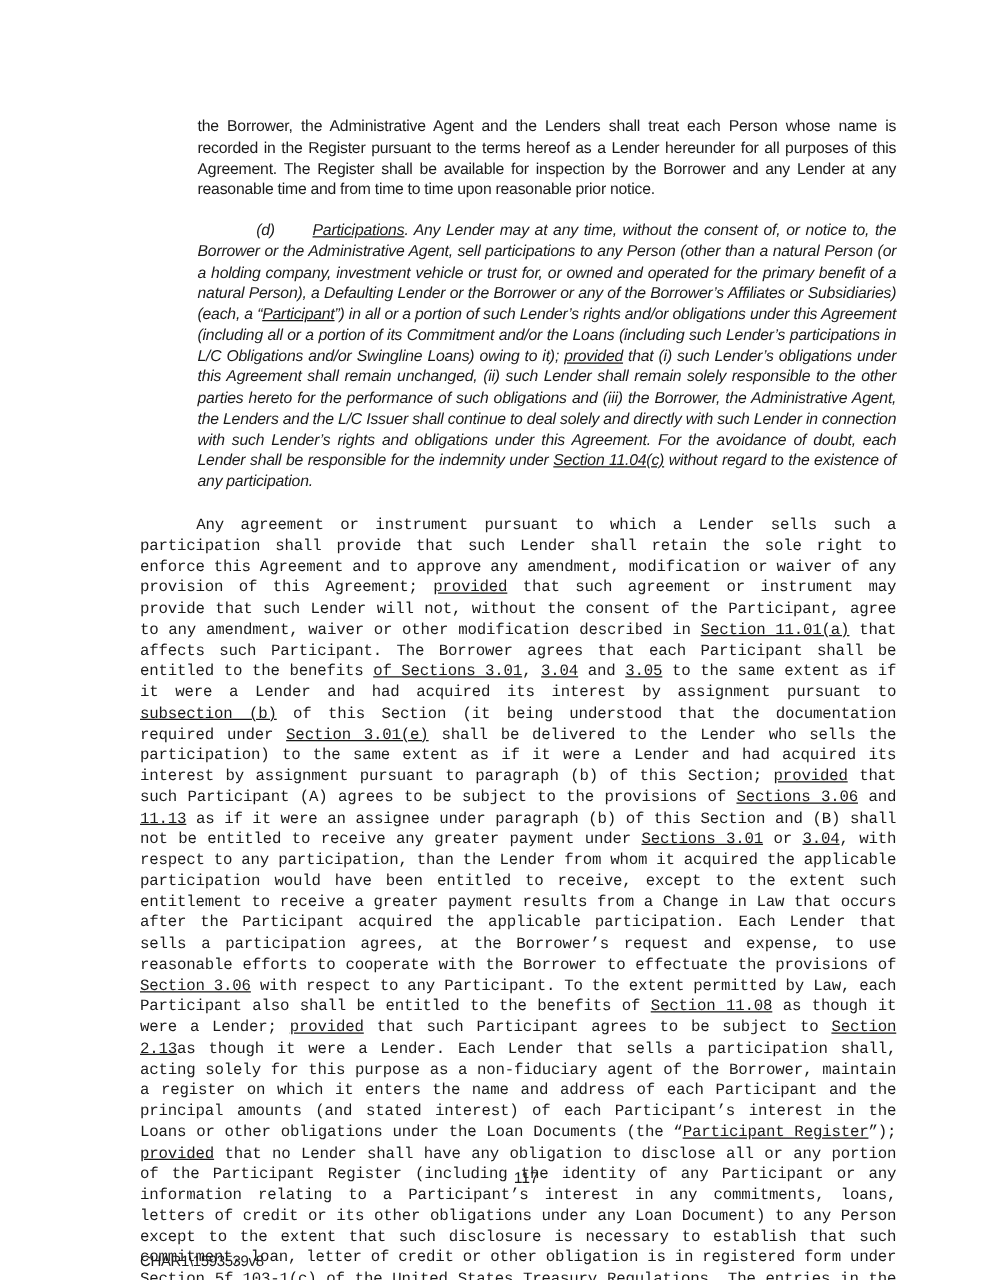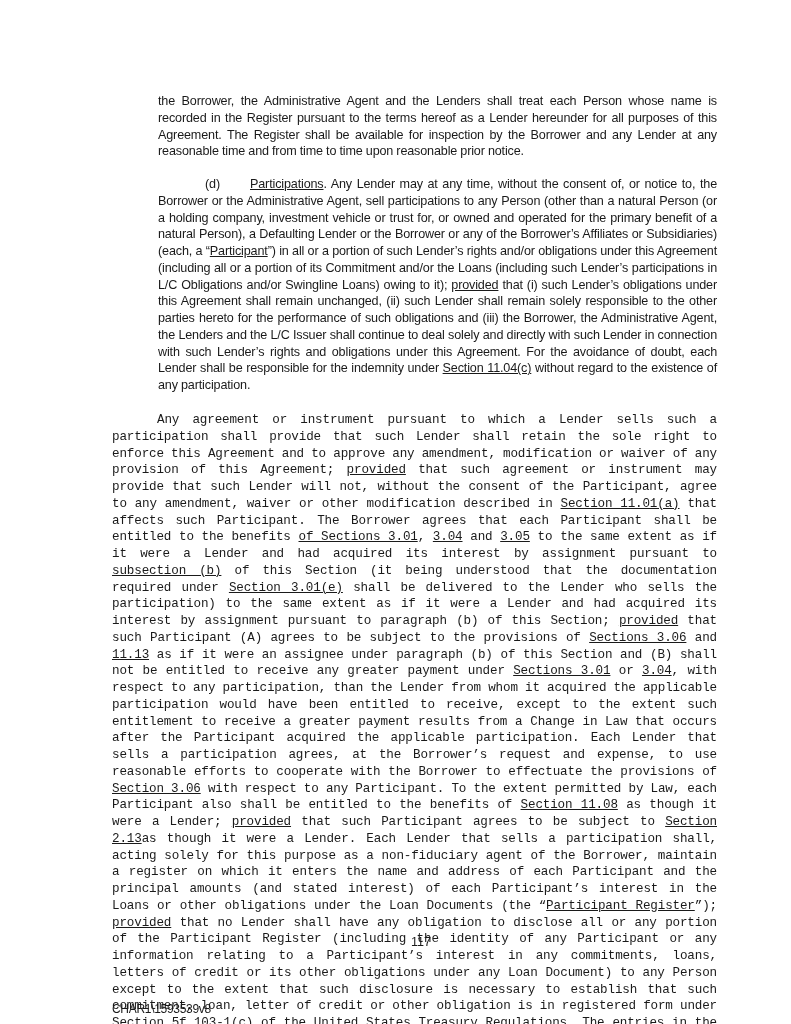--- a/index.html
+++ b/index.html
@@ -4,21 +4,21 @@
 <style>
   html, body { margin: 0; padding: 0; background: #ffffff; }
   body { width: 791px; height: 1024px; position: relative; overflow: hidden;
          font-family: "Liberation Sans", sans-serif; color: #1a1a1a; }
   .page { position: absolute; left: 0; top: 0; width: 791px; height: 1024px; margin-left: 17px; }
   .para { position: absolute; font-size: 12.6px; line-height: 16.75px;
           text-align: justify; letter-spacing: -0.15px; word-spacing: -0.2px; }
   .para.block { left: 141px; width: 559px; }
   .para.body { left: 95px; width: 605px; }
   .p1 { top: 93px; }
-  .p2 { top: 176px; }
+  .p2 { top: 176px; font-style: italic; }
   .p3 { top: 412px; text-indent: 45px; font-family: Liberation Mono, monospace; }
   .label-d { display: inline-block; margin-left: 47px; width: 45px; }
   u, .u { text-decoration: underline; text-underline-offset: 1px; }
   .page-number { position: absolute; left: 394px; top: 935px; font-size: 12.6px; }
   .doc-id { position: absolute; left: 95px; top: 1002px; font-size: 12px; letter-spacing: -0.3px; }
 </style>
 </head>
 <body>
 
 <div class="page">

